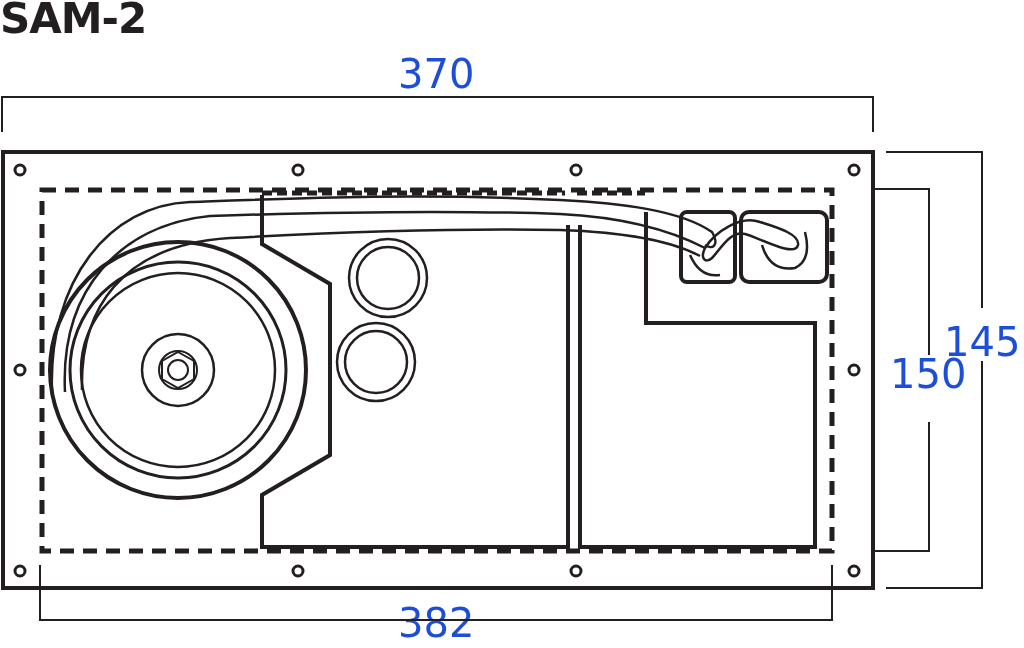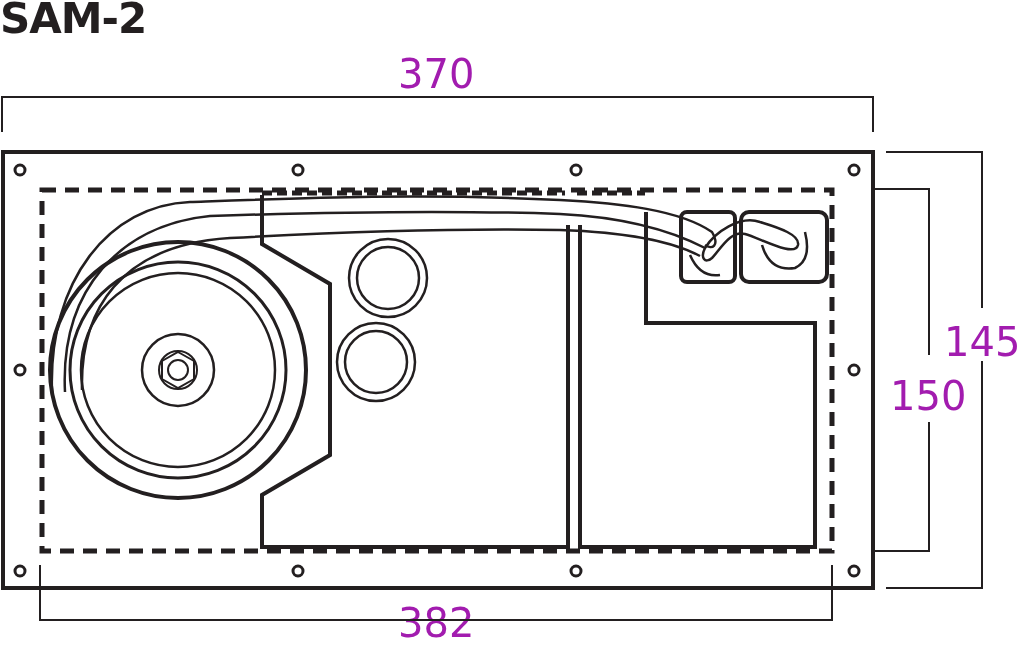--- a/index.html
+++ b/index.html
@@ -1,22 +1,22 @@
 <!DOCTYPE html>
 <html><head>
 <meta charset="utf-8">
 <style>
   html, body { margin:0; padding:0; background:#ffffff; }
   body { width:1024px; height:648px; position:relative; overflow:hidden; font-family:"DejaVu Sans", sans-serif; color:#231f20; }
   #title { position:absolute; left:0; top:-6px; font-family:"DejaVu Sans", sans-serif; font-weight:bold; font-size:42px; letter-spacing:-1px; color:#231f20; }
-  .dim { position:absolute; font-family:"DejaVu Sans", sans-serif; font-size:40px; color:#a21caf; line-height:1; }
+  .dim { position:absolute; font-family:"DejaVu Sans", sans-serif; font-size:40px; color:#1d4ed8; line-height:1; }
   #dim-top { left:398px; top:54px; }
   #dim-bottom { left:398px; top:603px; }
   #dim-h-outer { left:944px; top:322px; }
-  #dim-h-inner { left:890px; top:376px; }
+  #dim-h-inner { left:890px; top:354px; }
   svg { position:absolute; left:0; top:0; }
 </style>
 </head>
 <body>
 
 <div id="title">SAM-2</div>
 <div id="dim-top" class="dim">370</div>
 <div id="dim-bottom" class="dim">382</div>
 <div id="dim-h-outer" class="dim">145</div>
 <div id="dim-h-inner" class="dim">150</div>

